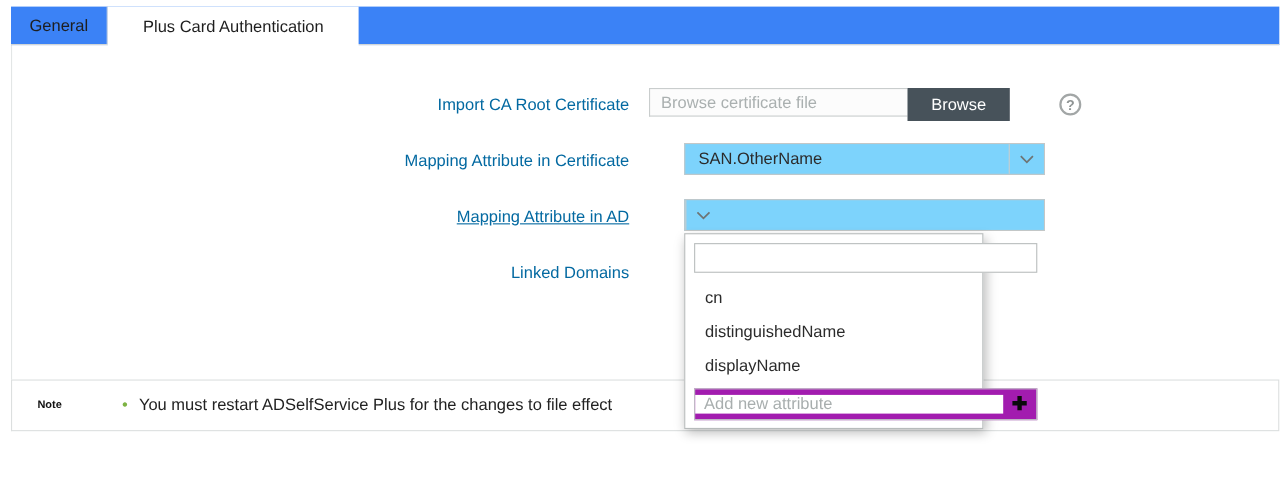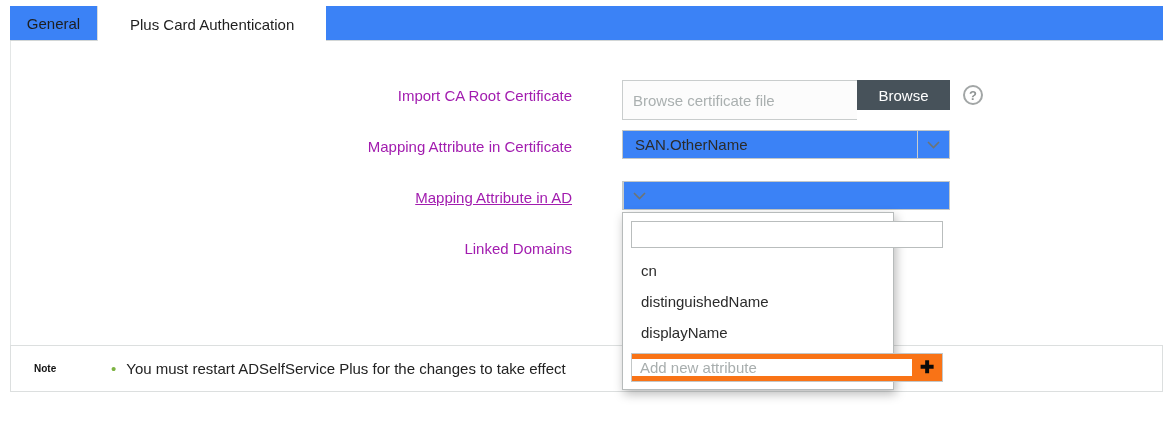--- a/index.html
+++ b/index.html
@@ -44,30 +44,30 @@
   
   .content-left-border {
     position: absolute; left: 10px; top: 41px; height: 351px;
     border-left: 1px solid #e3e6e6;
   }
 
   
   .row-label {
     position: absolute;
     right: 596px; 
-    font-size: 15px; color: #a21caf;
+    font-size: 15px; color: #0369a1;
     white-space: nowrap;
   }
   .lbl-import { top: 87px; }
   .lbl-cert   { top: 138px; }
   .lbl-ad     { top: 189px; text-decoration: underline; }
   .lbl-domains{ top: 240px; }
 
   
-  .file-group { position: absolute; left: 622px; top: 80px; width: 328px; height: 40px; display: flex; justify-content: flex-end; }
+  .file-group { position: absolute; left: 590px; top: 80px; width: 328px; height: 26px; display: flex; justify-content: flex-end; }
   .file-input {
     flex: 1 1 auto;
     border: 1px solid #c9cdcd; border-right: none;
     background: #fcfcfc;
     font-family: "Liberation Sans", sans-serif;
     font-size: 15px; color: #333;
     padding: 0 10px;
     outline: none;
     min-width: 0;
   }
@@ -89,21 +89,21 @@
     font-size: 13px; font-weight: bold;
     display: flex; align-items: center; justify-content: center;
     cursor: pointer;
     line-height: 1;
   }
 
   
   .select-box {
     position: absolute; left: 622px; width: 328px; height: 29px;
     border: 1px solid #c3c7c7;
-    background: #3b82f6;
+    background: #7dd3fc;
     display: flex; align-items: center;
     cursor: pointer;
   }
   .sel-cert { top: 130px; }
   .sel-ad   { top: 181px; }
   .select-value {
     flex: 1 1 auto;
     font-size: 15px; color: #2b2b2b;
     padding: 0 12px;
     white-space: nowrap; overflow: hidden;
@@ -137,21 +137,21 @@
     height: 31px; line-height: 31px;
     padding-left: 18px;
     font-size: 15px; color: #2b2b2b;
     cursor: pointer;
   }
   .dd-add-wrap {
     position: absolute; left: 8px; bottom: 7px;
     width: 312px; height: 29px;
     border: 1px solid #c3c7c7;
     display: flex; align-items: center;
-    background: #f97316;
+    background: #a21caf;
   }
   .dd-add-input {
     flex: 1 1 auto; border: none; outline: none;
     font-family: "Liberation Sans", sans-serif;
     font-size: 15px; color: #333;
     padding: 0 8px;
     min-width: 0;
   }
   .dd-add-input::placeholder { color: #a8aeae; }
   .dd-add-plus {
@@ -220,21 +220,21 @@
           <polyline points="1,1 6.5,6.5 12,1" fill="none" stroke="#6e7474" stroke-width="1.6"></polyline>
         </svg>
     </div>
   </div>
 
   <div class="row-label lbl-domains">Linked Domains</div>
 
   <div class="note-box">
     <div class="note-title">Note</div>
     <span class="note-bullet">•</span>
-    <span class="note-text">You must restart ADSelfService Plus for the changes to take effect</span>
+    <span class="note-text">You must restart ADSelfService Plus for the changes to file effect</span>
   </div>
 
   <div class="dropdown-panel">
     <input class="dd-search" type="text" style="">
     <div class="dd-options">
       <div class="dd-option">cn</div>
       <div class="dd-option">distinguishedName</div>
       <div class="dd-option">displayName</div>
     </div>
     <div class="dd-add-wrap">

